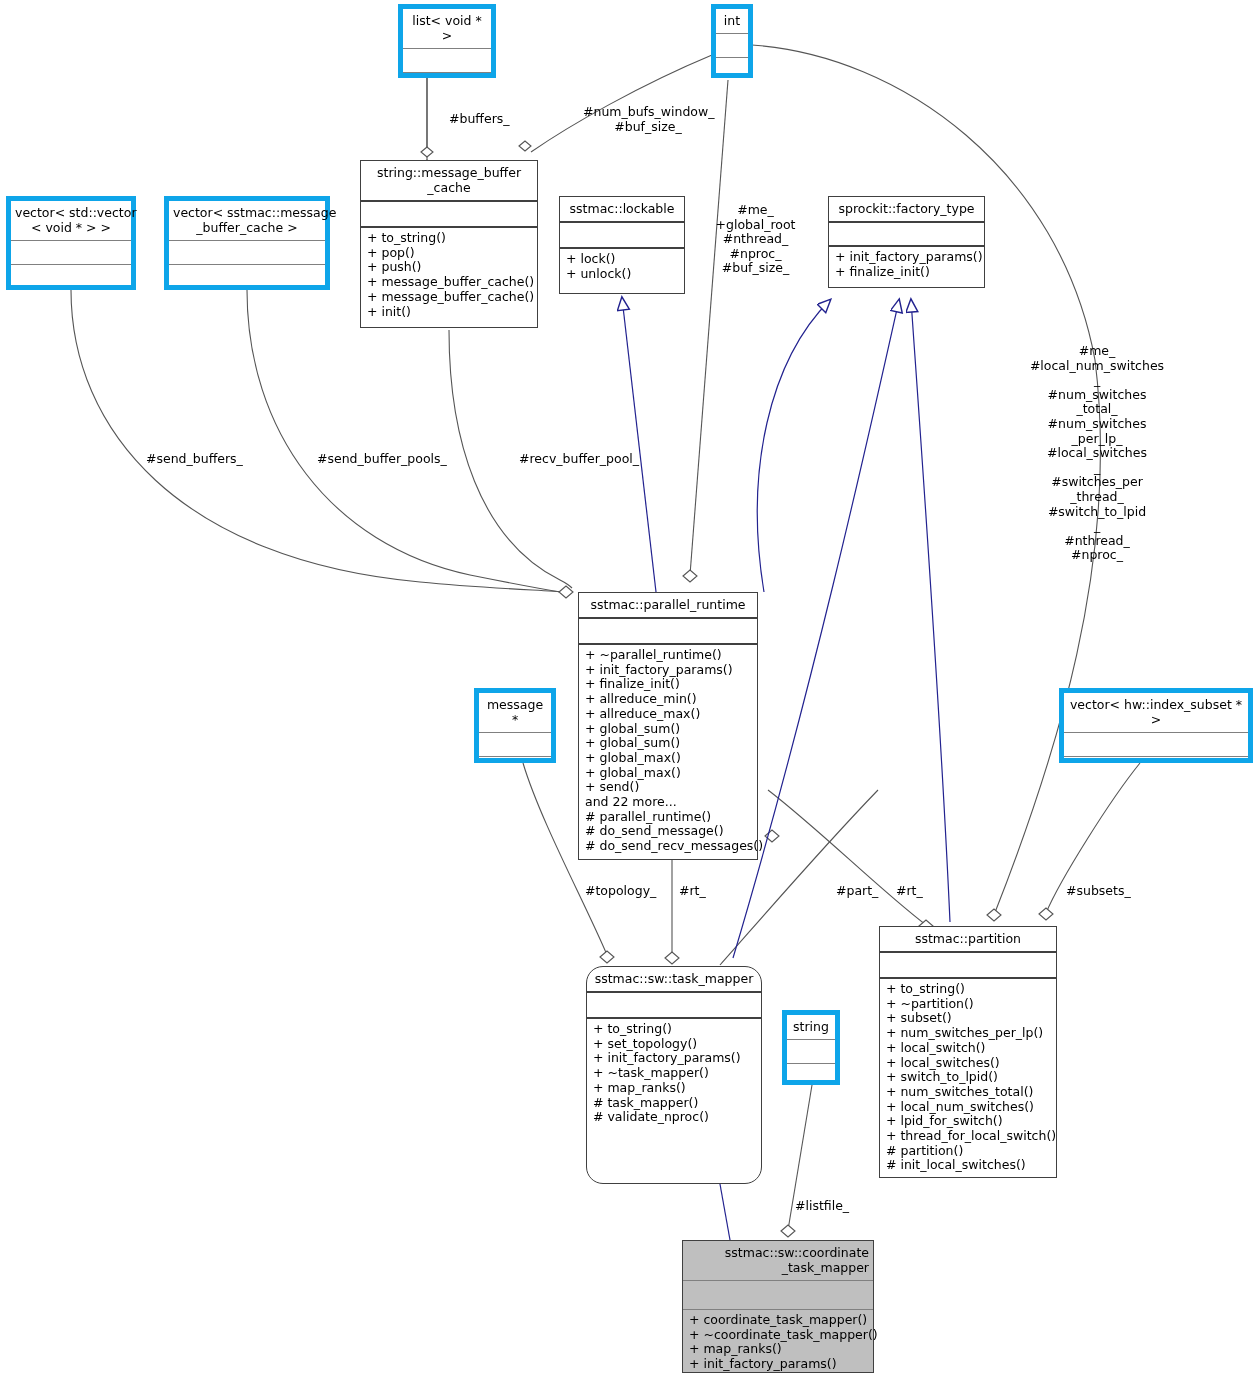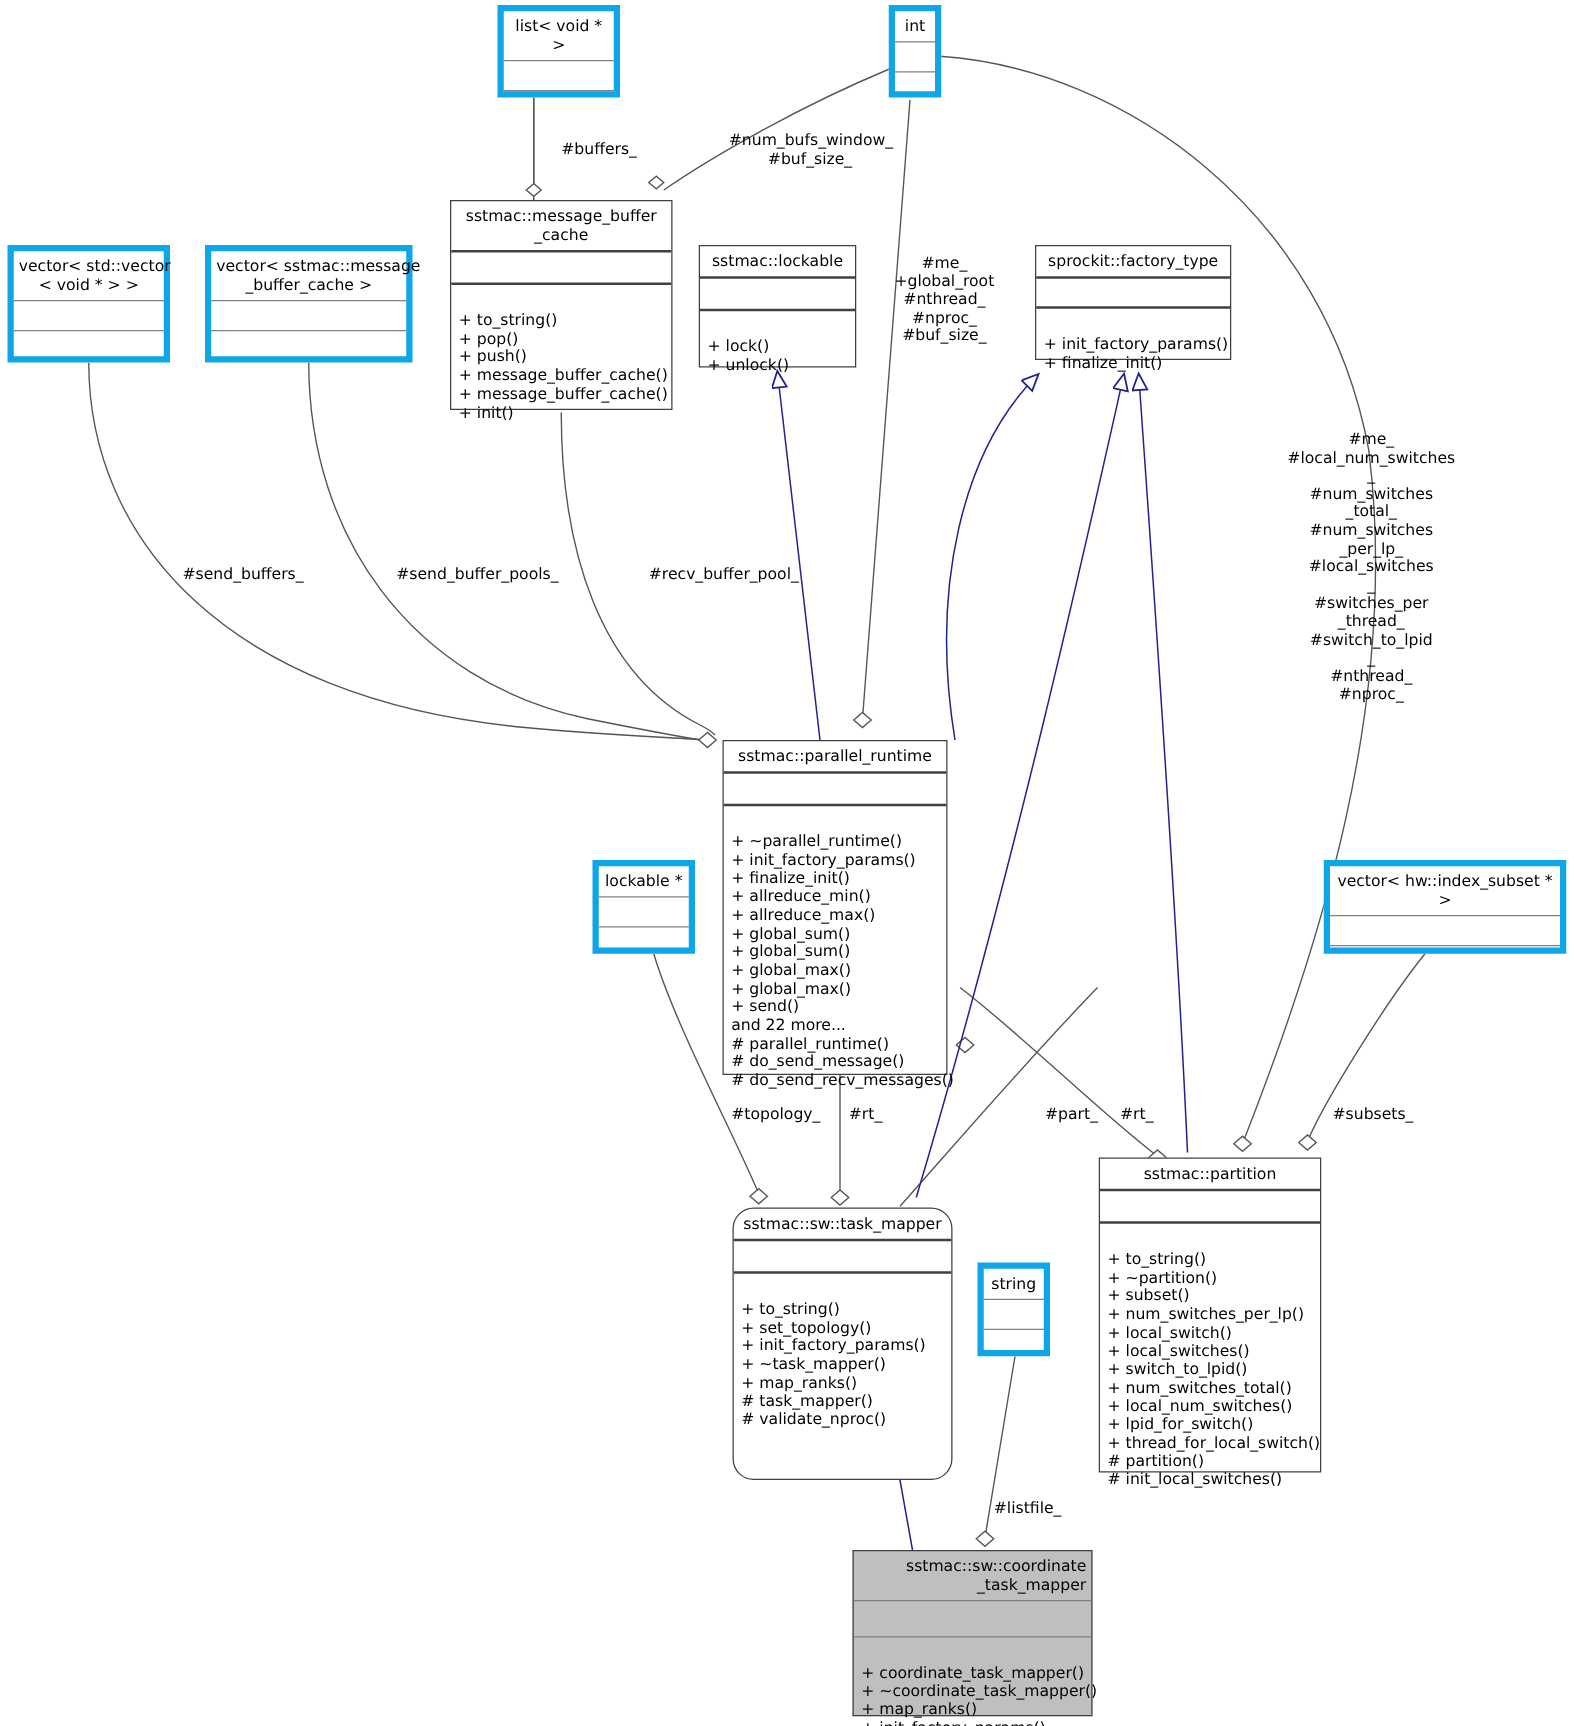--- a/index.html
+++ b/index.html
@@ -6,21 +6,21 @@
   body{font-family:"DejaVu Sans","Liberation Sans",sans-serif;}
   #canvas{position:relative;width:1259px;height:1381px;overflow:hidden;background:#fff;}
   svg.edges{position:absolute;left:0;top:0;width:1259px;height:1381px;pointer-events:none;}
   .node{position:absolute;box-sizing:border-box;background:#ffffff;border:5px solid #0ea5e9;}
   .node.solid{border:1px solid #404040;}
   .node.hl{background:#bfbfbf;border:1px solid #404040;}
   .node .title{box-sizing:border-box;text-align:center;font-size:12.5px;color:#000;padding:4px 4px 5px 4px;line-height:15px;}
   .node .sep{height:1px;background:#808080;}
   .node.solid .sep{height:2px;background:#404040;}
   .node .attrs{box-sizing:border-box;min-height:19px;}
-  .node .ops{box-sizing:border-box;font-size:12.5px;line-height:14.7px;padding:21px 6px 4px 6px;color:#000;white-space:pre;}
+  .node .ops{box-sizing:border-box;font-size:12.5px;line-height:14.7px;padding:3px 6px 4px 6px;color:#000;white-space:pre;}
   .elabel{position:absolute;font-size:12.5px;line-height:14.6px;color:#000;white-space:pre;text-align:center;}
   .elabel.l{text-align:right;}
 </style>
 </head>
 <body>
 
 <div id="canvas">
 
   <svg class="edges" viewBox="0 0 1259 1381">
     <defs>
@@ -118,21 +118,21 @@
   <div class="node" style="left:164px;top:196px;width:166px;height:94px;">
     <div class="title" style="white-space:pre;">vector&lt; sstmac::message
 _buffer_cache &gt;</div>
     <div class="sep"></div>
     <div class="attrs" style="height:23px;"></div>
     <div class="sep"></div>
     <div class="ops" style="height:25px;"></div>
   </div>
 
   <div class="node solid" style="left:360px;top:160px;width:178px;height:168px;">
-    <div class="title" style="white-space:pre;">sstmac::message_buffer
+    <div class="title" style="white-space:pre;">string::message_buffer
 _cache</div>
     <div class="sep"></div>
     <div class="attrs" style="height:24px;"></div>
     <div class="sep"></div>
     <div class="ops">+ to_string()
 + pop()
 + push()
 + message_buffer_cache()
 + message_buffer_cache()
 + init()</div>
@@ -171,21 +171,21 @@
 + global_max()
 + global_max()
 + send()
 and 22 more...
 # parallel_runtime()
 # do_send_message()
 # do_send_recv_messages()</div>
   </div>
 
   <div class="node" style="left:474px;top:688px;width:82px;height:75px;">
-    <div class="title">lockable *</div>
+    <div class="title">message *</div>
     <div class="sep"></div>
     <div class="attrs" style="height:23px;"></div>
     <div class="sep"></div>
     <div class="ops" style="height:25px;"></div>
   </div>
 
   <div class="node" style="left:1059px;top:688px;width:194px;height:75px;">
     <div class="title">vector&lt; hw::index_subset * &gt;</div>
     <div class="sep"></div>
     <div class="attrs" style="height:23px;"></div>

